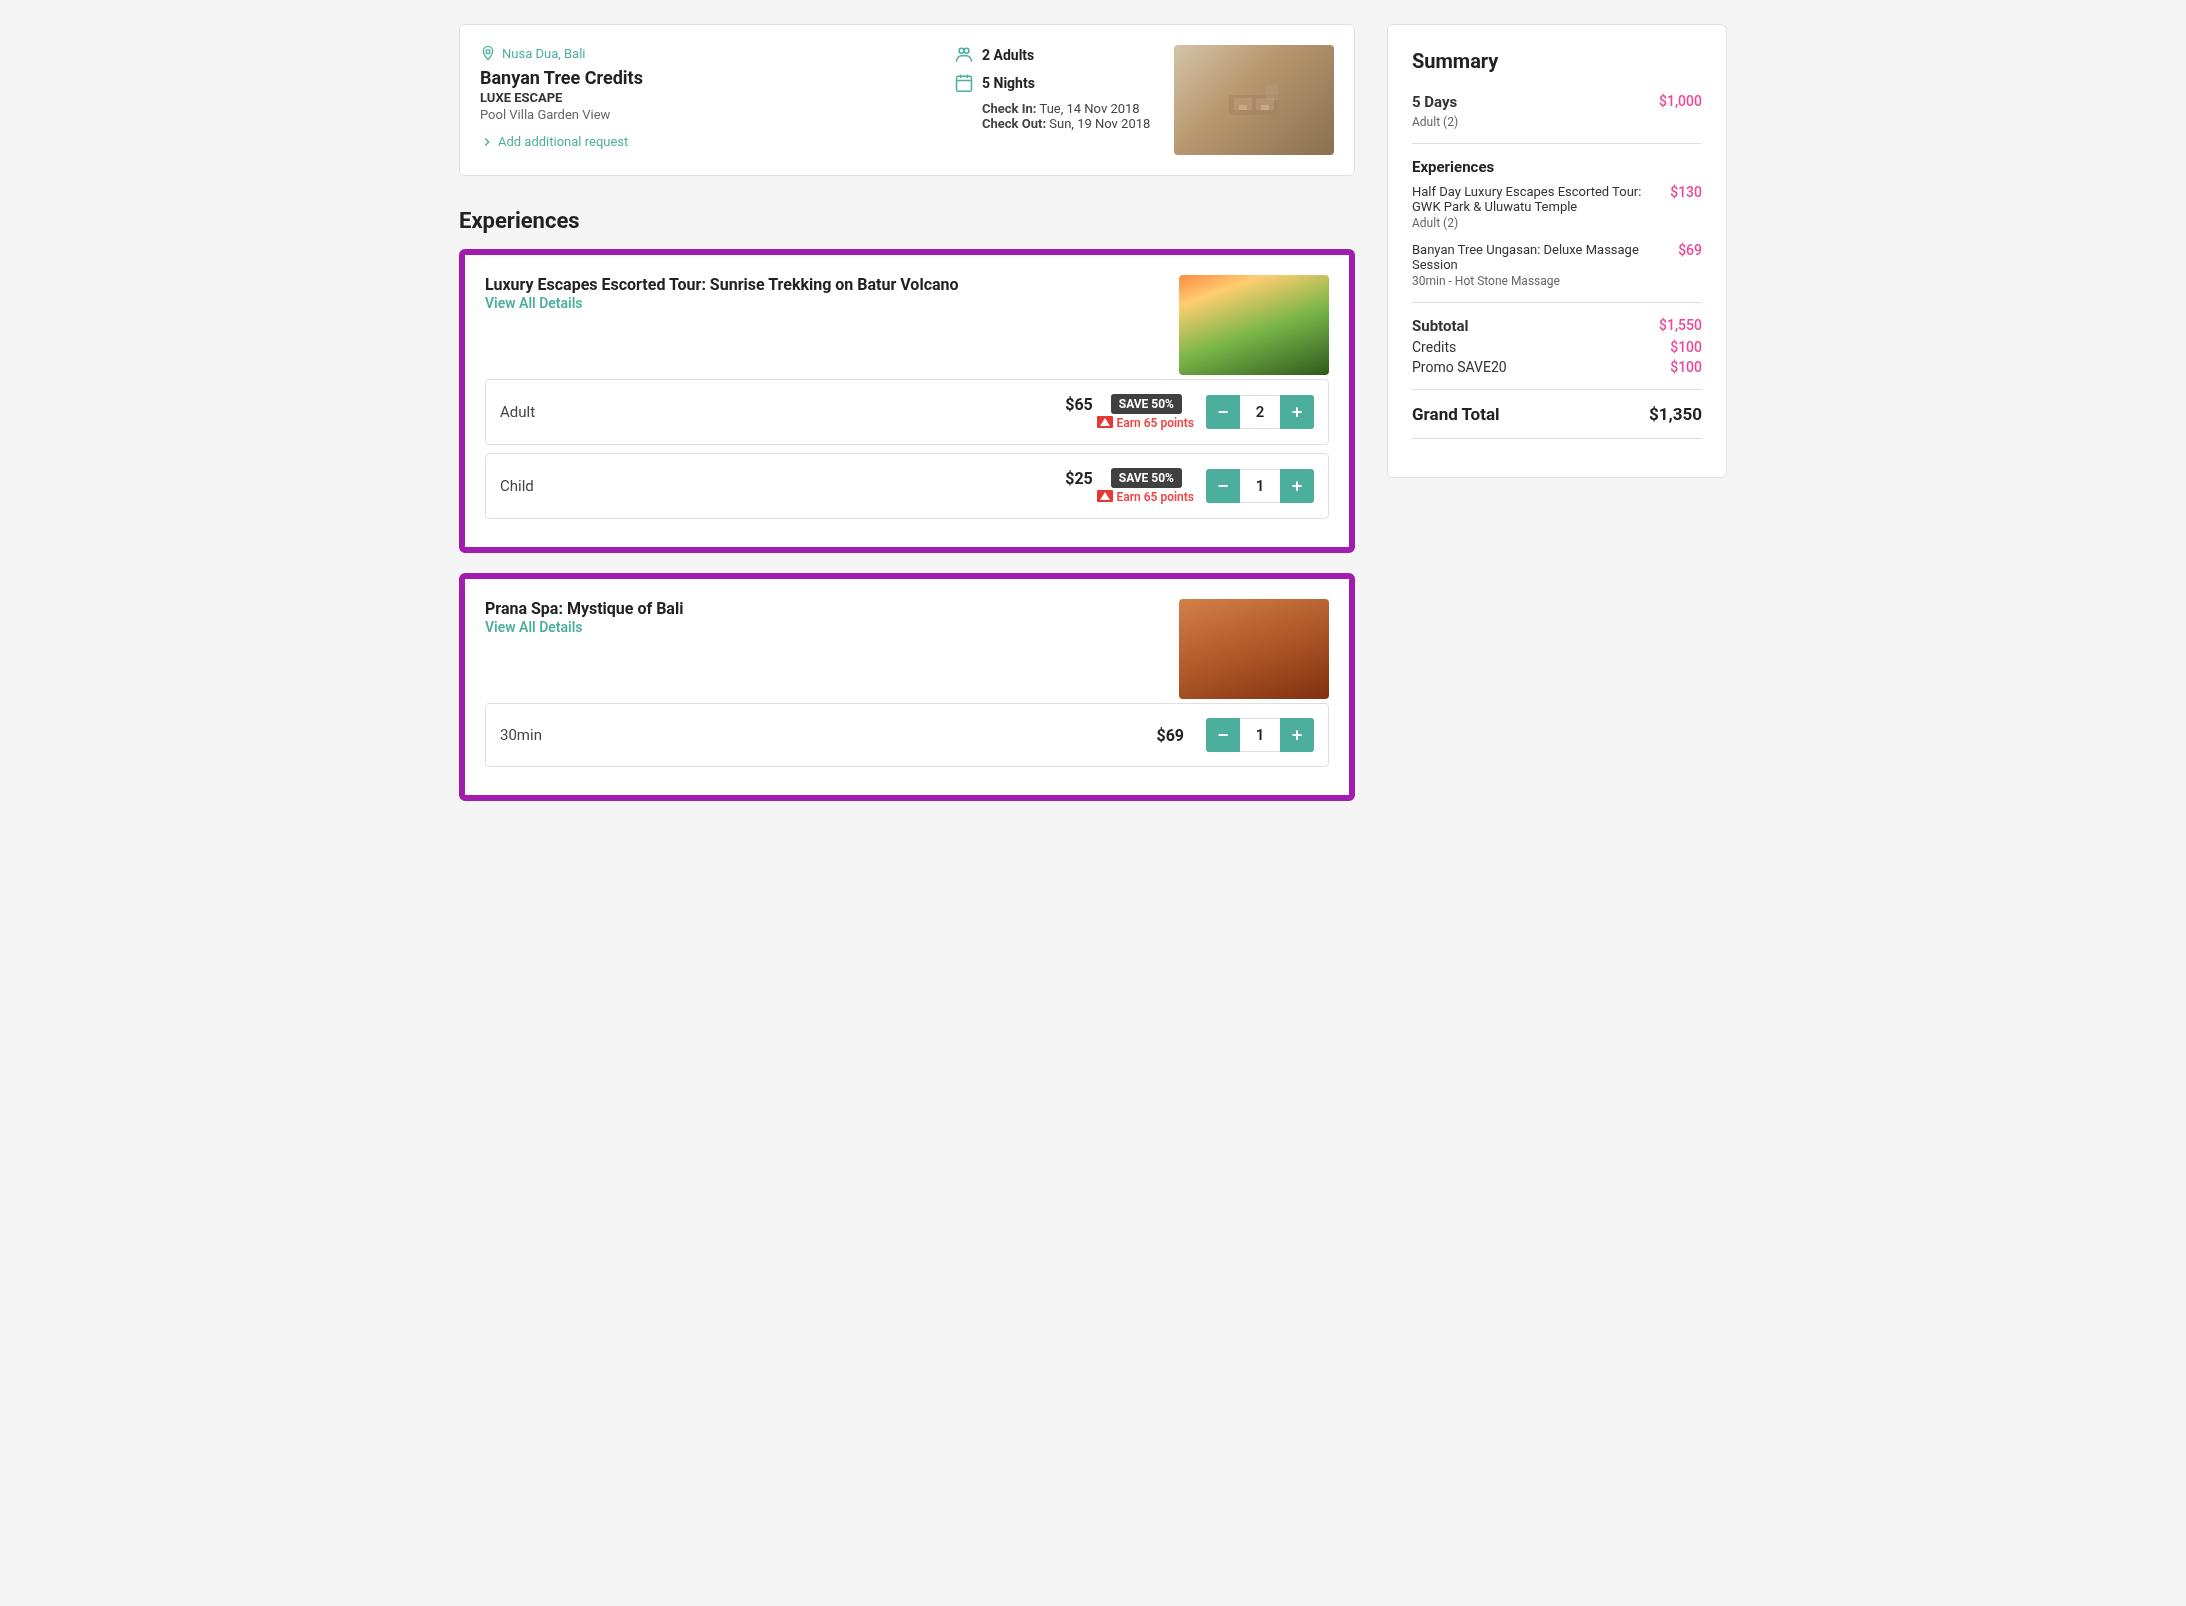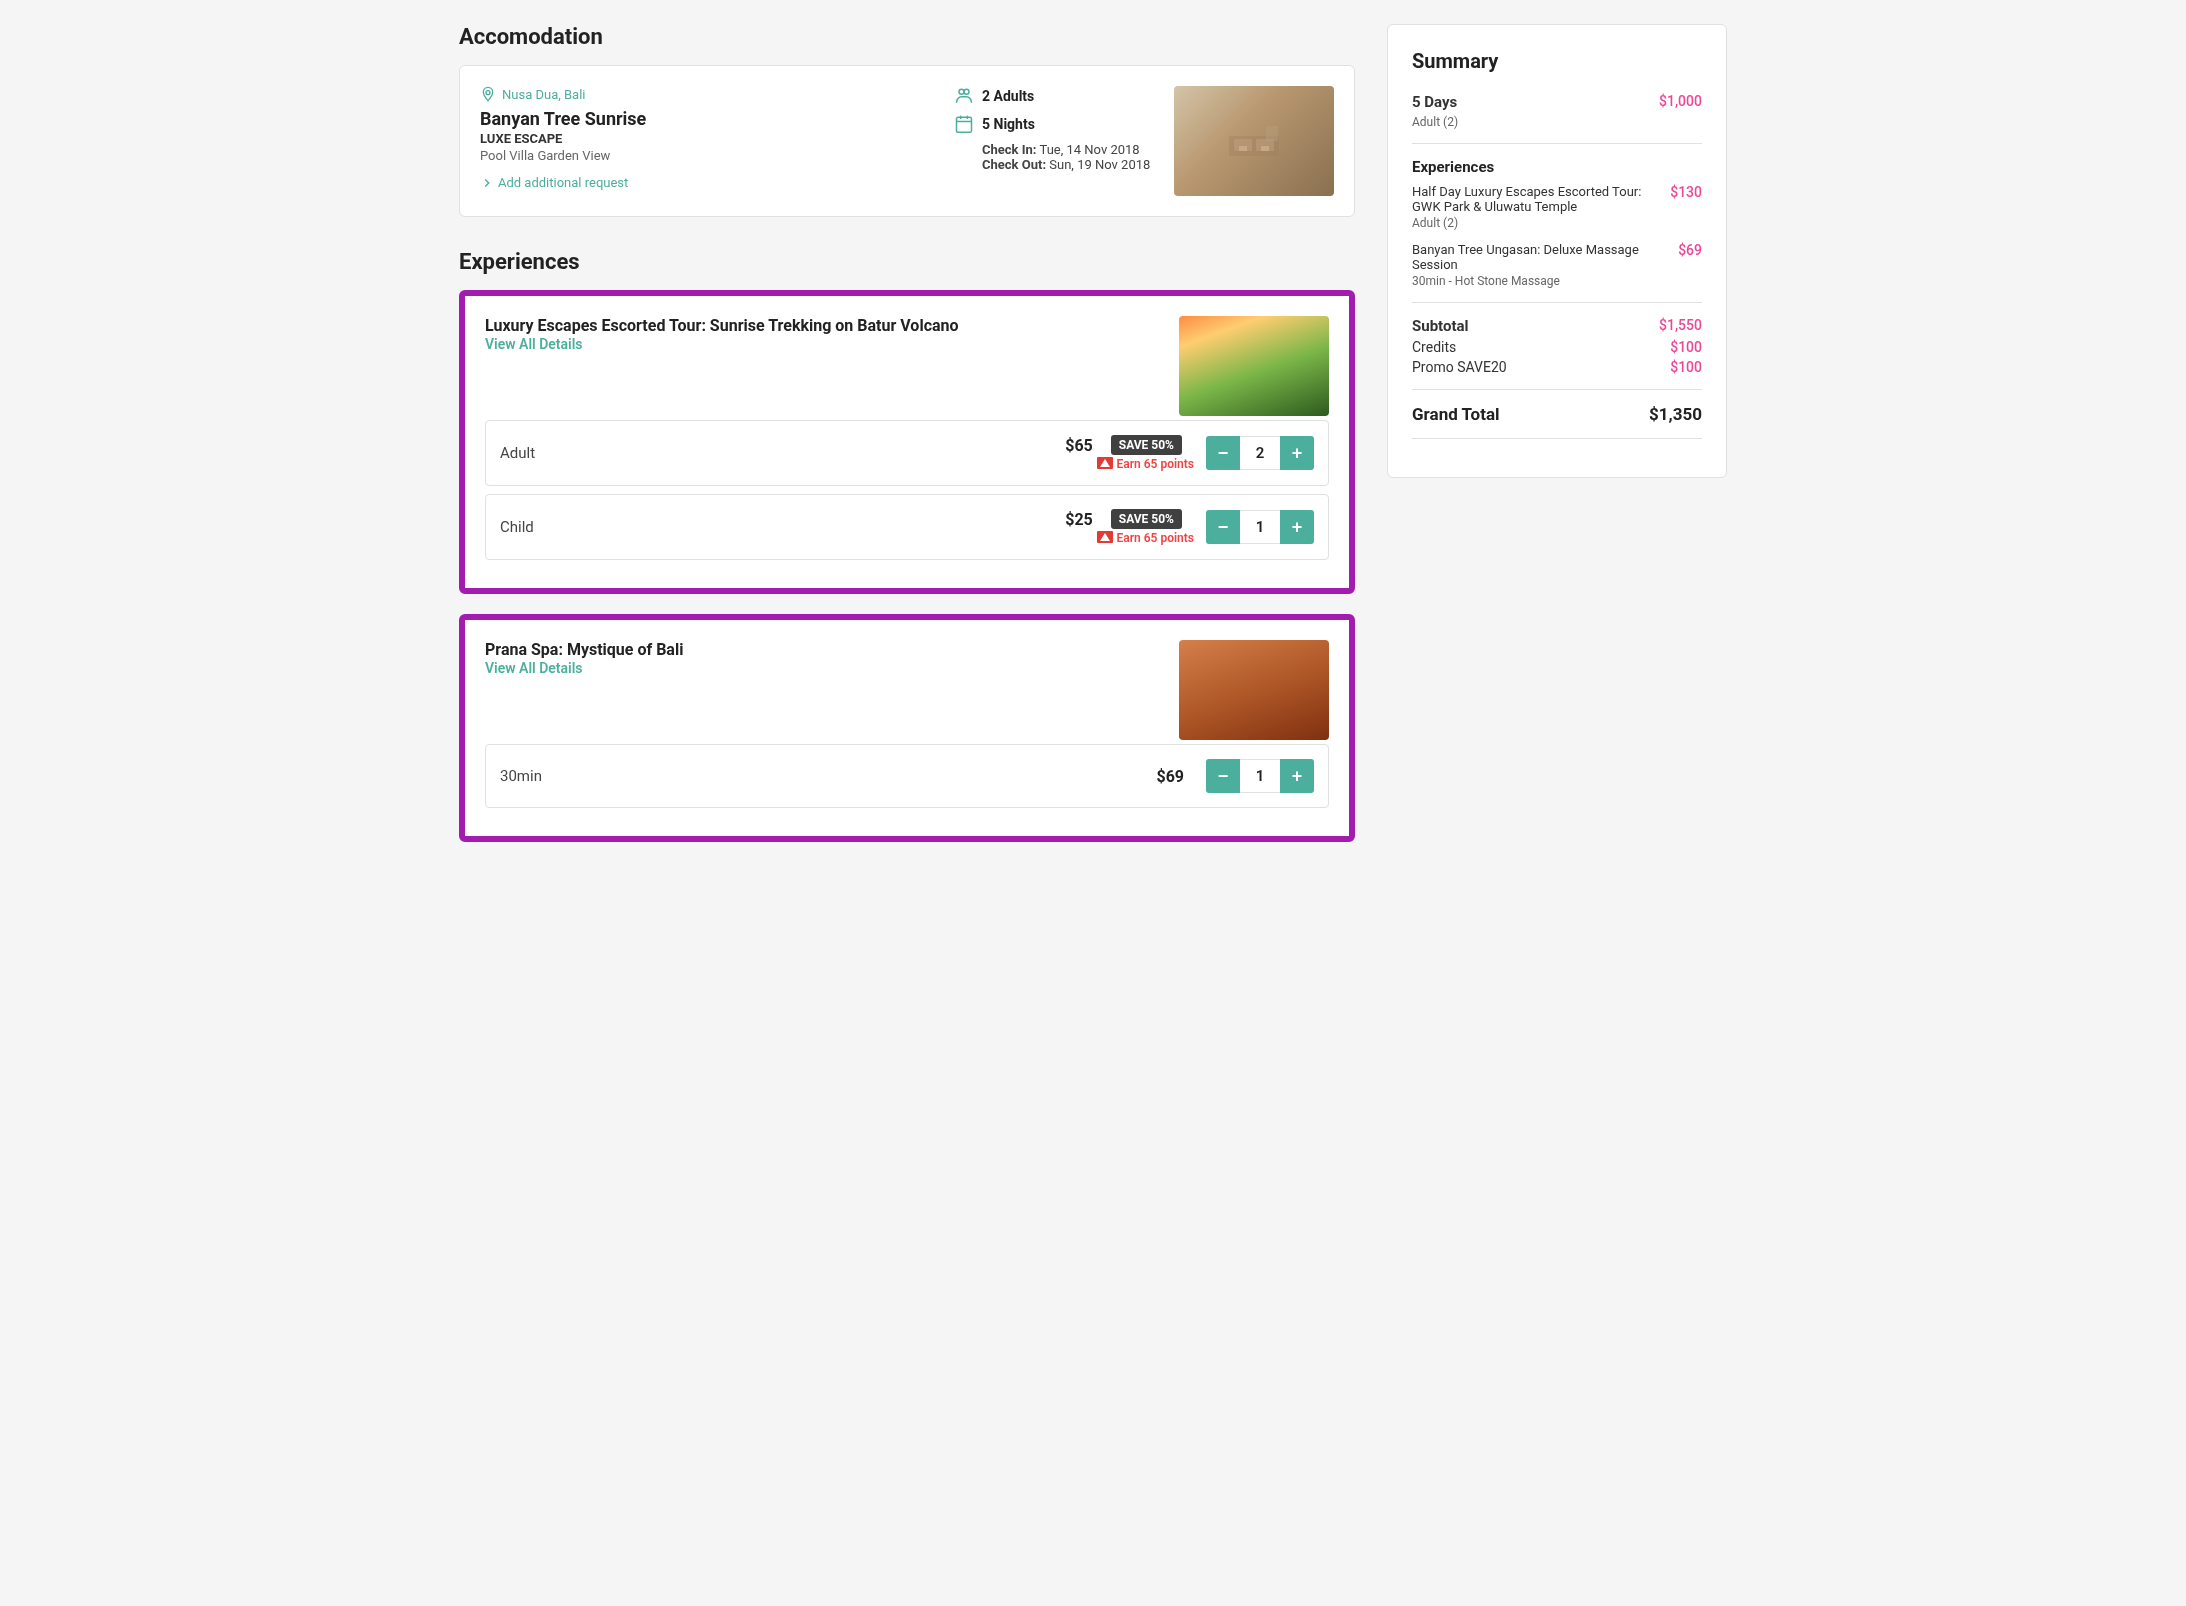--- a/index.html
+++ b/index.html
@@ -359,32 +359,31 @@
       text-decoration: none;
     }
   </style>
 </head>
 <body>
 
 <div class="page-layout">
 
   <div class="main-content">
 
-    <h2 class="section-title">Accomodation</h2>
 
     <div class="accommodation-card">
       <div class="acc-info">
         <div class="acc-location">
           <svg width="16" height="16" viewBox="0 0 24 24" fill="none" stroke="#4caf9e" stroke-width="2">
             <circle cx="12" cy="10" r="3"></circle>
               <path d="M12 2C8.13 2 5 5.13 5 9c0 5.25 7 13 7 13s7-7.75 7-13c0-3.87-3.13-7-7-7z"></path>
           </svg>
           <span>Nusa Dua, Bali</span>
         </div>
-        <div class="acc-name">Banyan Tree Sunrise</div>
+        <div class="acc-name">Banyan Tree Credits</div>
         <div class="acc-package">LUXE ESCAPE</div>
         <div class="acc-room">Pool Villa Garden View</div>
         <a class="acc-request-link">
           <svg width="14" height="14" viewBox="0 0 24 24" fill="none" stroke="#4caf9e" stroke-width="2.5">
               <polyline points="9 18 15 12 9 6"></polyline>
             </svg>
           <span>Add additional request</span>
         </a>
       </div>
 

